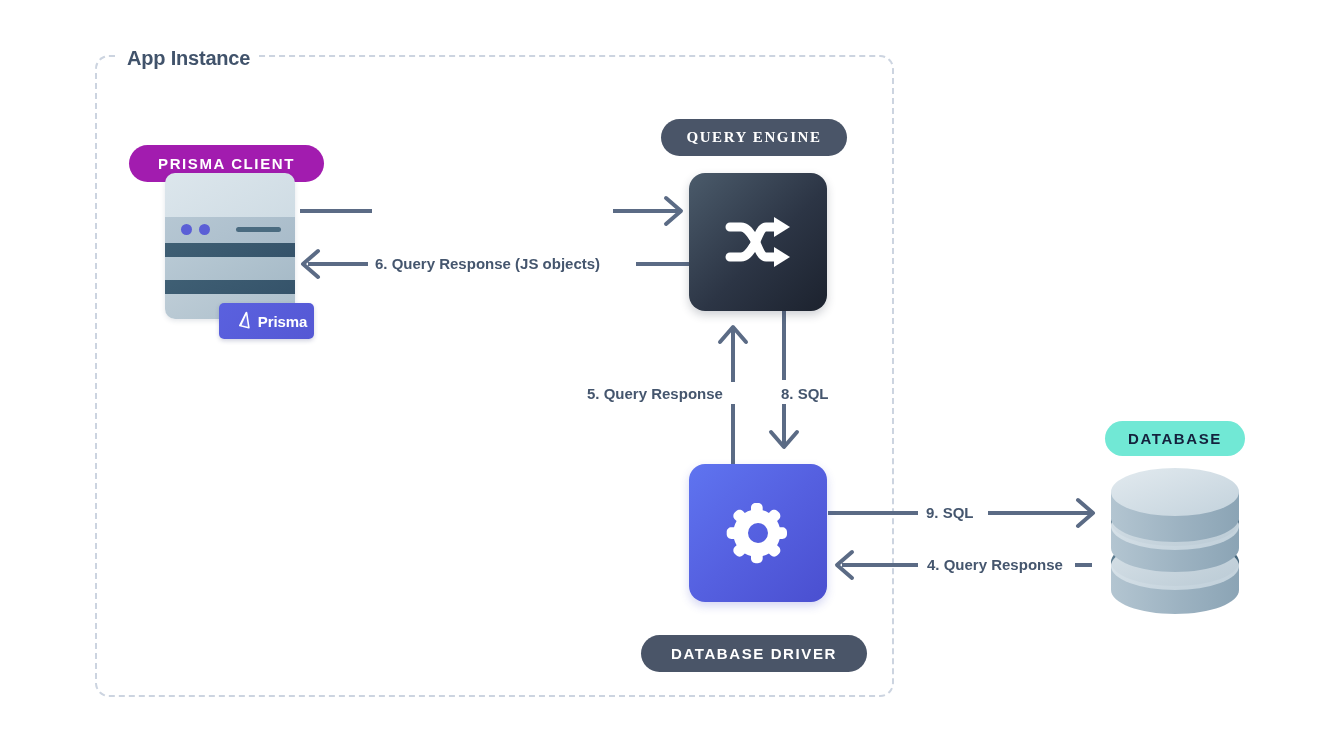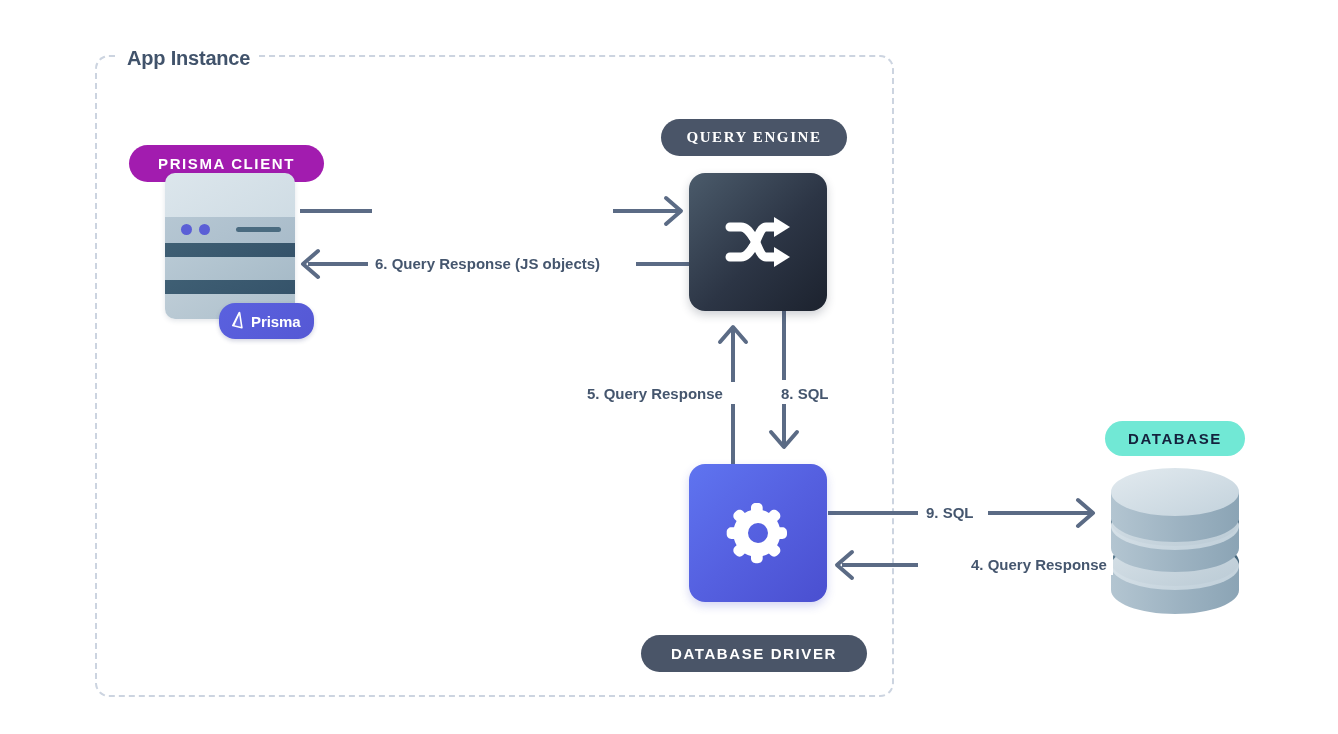--- a/index.html
+++ b/index.html
@@ -87,25 +87,26 @@
     position: absolute; top: 54px; left: 71px;
     width: 45px; height: 5px; border-radius: 3px;
     background: #4a6b80;
   }
 
   
   .prisma-badge {
     position: absolute;
     left: 219px; top: 303px;
     width: 95px; height: 36px;
-    border-radius: 16px;
+    border-radius: 5px;
     background: linear-gradient(135deg,#5a61df 0%,#5558d4 100%);
     display: flex; align-items: center; gap: 4px;
     padding-left: 10px;
     box-shadow: 0 2px 4px rgba(50,60,120,0.22);
+    justify-content: center;
   }
   .prisma-badge .logo { width: 18px; height: 20px; flex: 0 0 auto; }
   .prisma-badge .pname {
     color: #ffffff; font-size: 15px; font-weight: bold; letter-spacing: -0.1px;
   }
 
   
   .node-box {
     position: absolute;
     width: 138px; height: 138px;
@@ -138,21 +139,21 @@
     white-space: nowrap;
     background: #ffffff;
     padding: 0 6px;
     line-height: 20px;
   }
   .alabel.mono { font-family: "Liberation Mono", monospace; letter-spacing: -0.3px; }
   .lbl-6 { left: 369px; top: 254px; text-align: center; }
   .lbl-5 { left: 581px; top: 384px; }
   .lbl-2 { left: 775px; top: 384px; }
   .lbl-3 { left: 920px; top: 503px; }
-  .lbl-4 { left: 921px; top: 555px; margin-left: 44px; }
+  .lbl-4 { left: 921px; top: 555px; }
 </style>
 </head>
 <body>
 
 <div id="stage">
 
   <div class="app-boundary"></div>
   <div class="app-title">App Instance</div>
 
   <svg class="arrow-layer" viewBox="0 0 1338 734">

